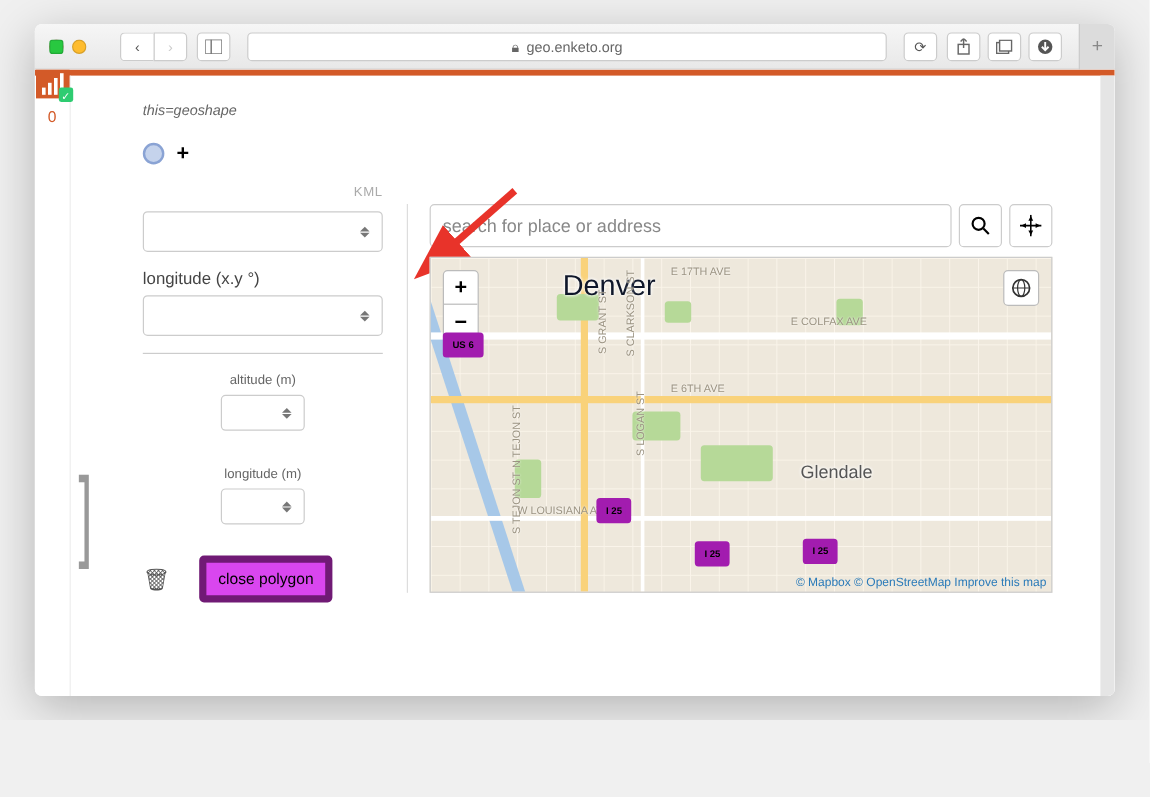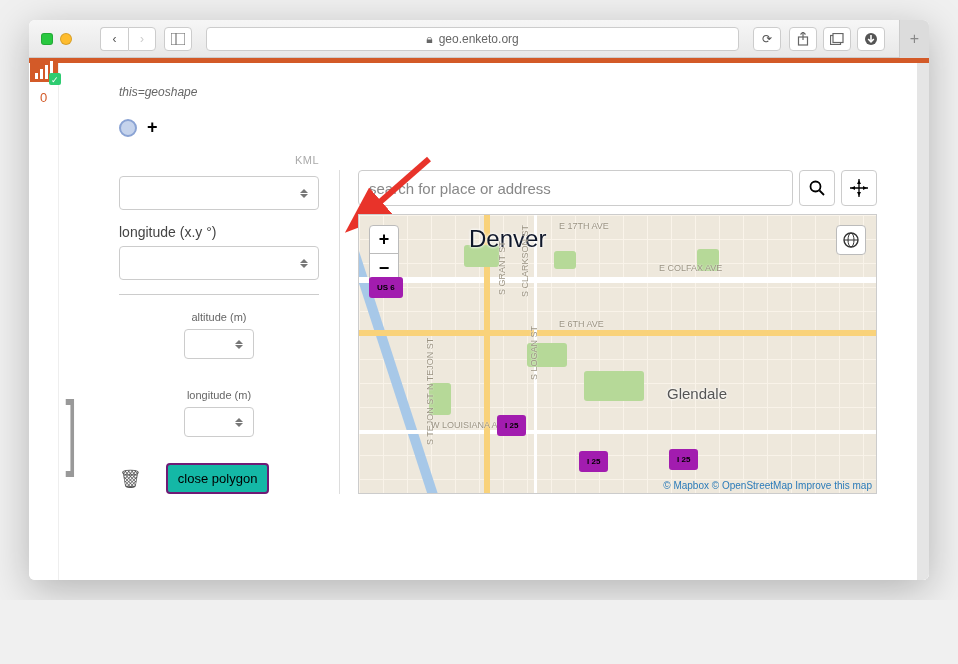--- a/index.html
+++ b/index.html
@@ -110,21 +110,21 @@
     .num-input{height:34px;border:1px solid #ccc;border-radius:4px;width:100%;margin:6px 0 14px 0;display:flex;align-items:center;justify-content:flex-end;padding-right:6px;}
     .num-input.small{width:70px;height:30px;display:inline-flex;}
     .spinner{width:12px;display:flex;flex-direction:column;gap:1px;}
     .spinner div{width:0;height:0;border-left:4px solid transparent;border-right:4px solid transparent;}
     .spinner .up{border-bottom:4px solid #777;}
     .spinner .down{border-top:4px solid #777;}
     .hr{border:none;border-top:1px solid #ccc;margin:4px 0 12px 0;}
     .small-row{display:flex;align-items:center;justify-content:space-between;margin-bottom:12px;flex-direction:column;}
     .actions{display:flex;align-items:center;gap:24px;margin-top:8px;}
     .trash{font-size:18px;color:#555;}
-    .close-poly{border:2px solid #701a75;border-radius:4px;padding:6px 10px;font-size:13px;background:#14b8a6;}
+    .close-poly{border:6px solid #701a75;border-radius:4px;padding:6px 10px;font-size:13px;background:#d946ef;}
     .bracket{position:absolute;left:-60px;top:260px;font-size:40px;color:#999;font-family:monospace;transform:scaleY(2.2);line-height:0.2;}
     .map-panel{flex:1;border-left:1px solid #ddd;padding-left:18px;}
     .search-row{display:flex;gap:6px;margin-bottom:8px;}
     .search-box{flex:1;height:36px;border:1px solid #ccc;border-radius:4px;padding:0 10px;color:#888;font-size:15px;display:flex;align-items:center;}
     .sq-btn{width:36px;height:36px;border:1px solid #ccc;border-radius:4px;display:flex;align-items:center;justify-content:center;background:#fff;font-size:15px;}
     .locate-btn{margin-left:auto;}
     .map{height:280px;border:1px solid #ccc;position:relative;background:#eee8dc;overflow:hidden;}
     .map-grid{position:absolute;inset:0;
       background-image:
         linear-gradient(#fff9ef 1px, transparent 1px),

